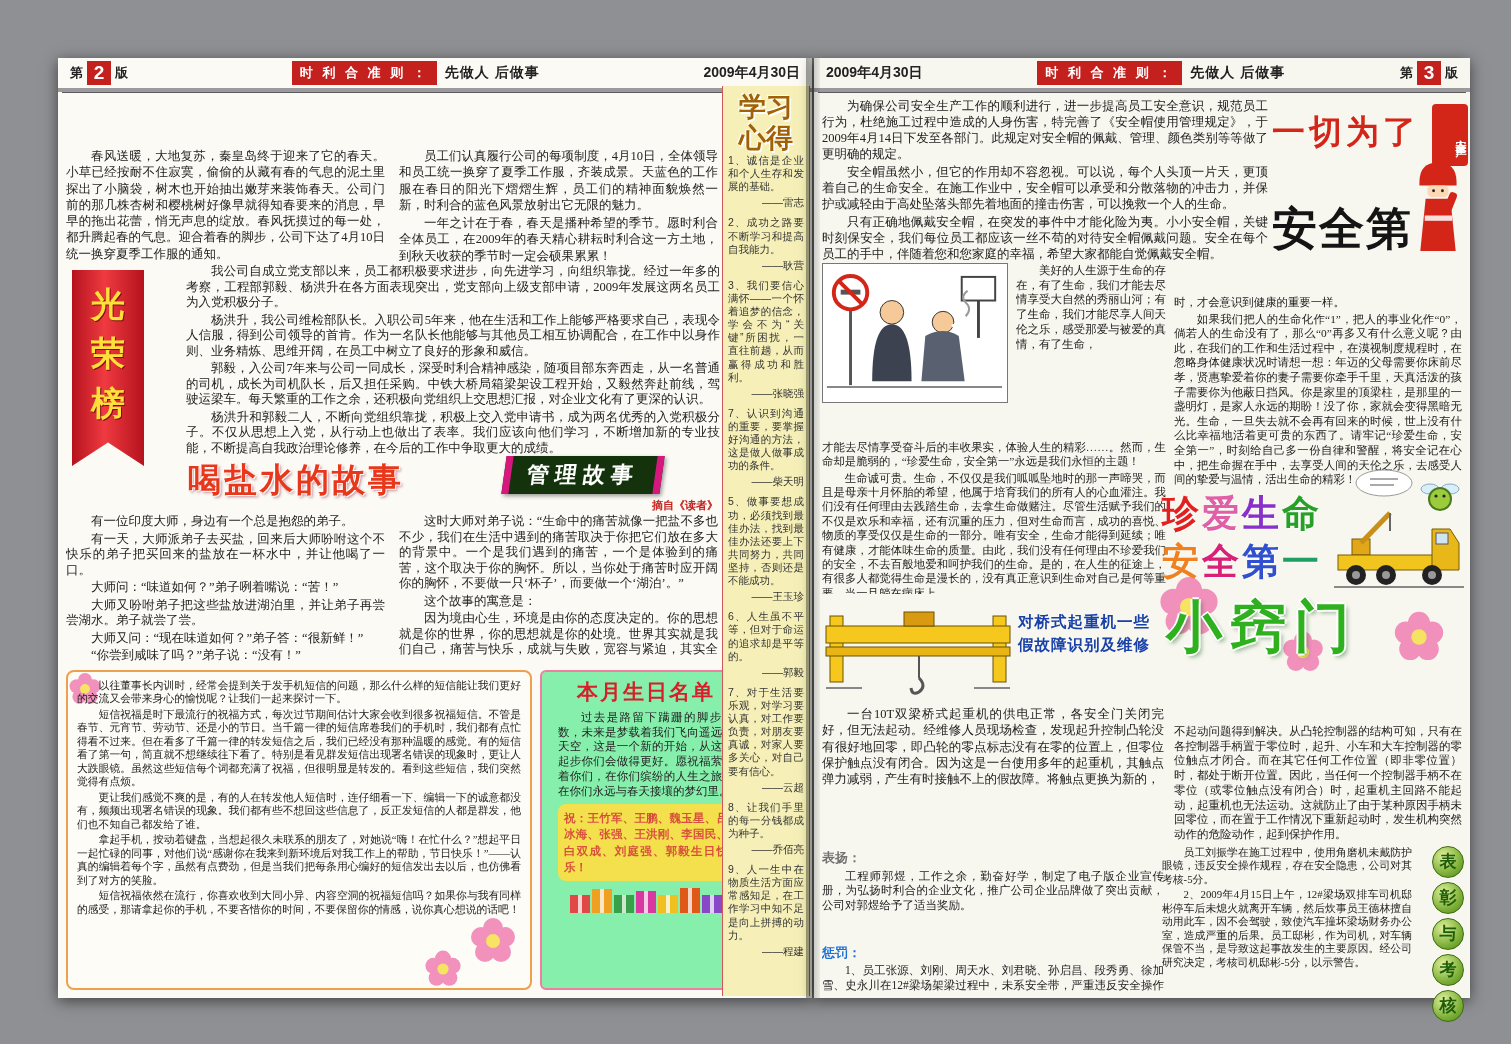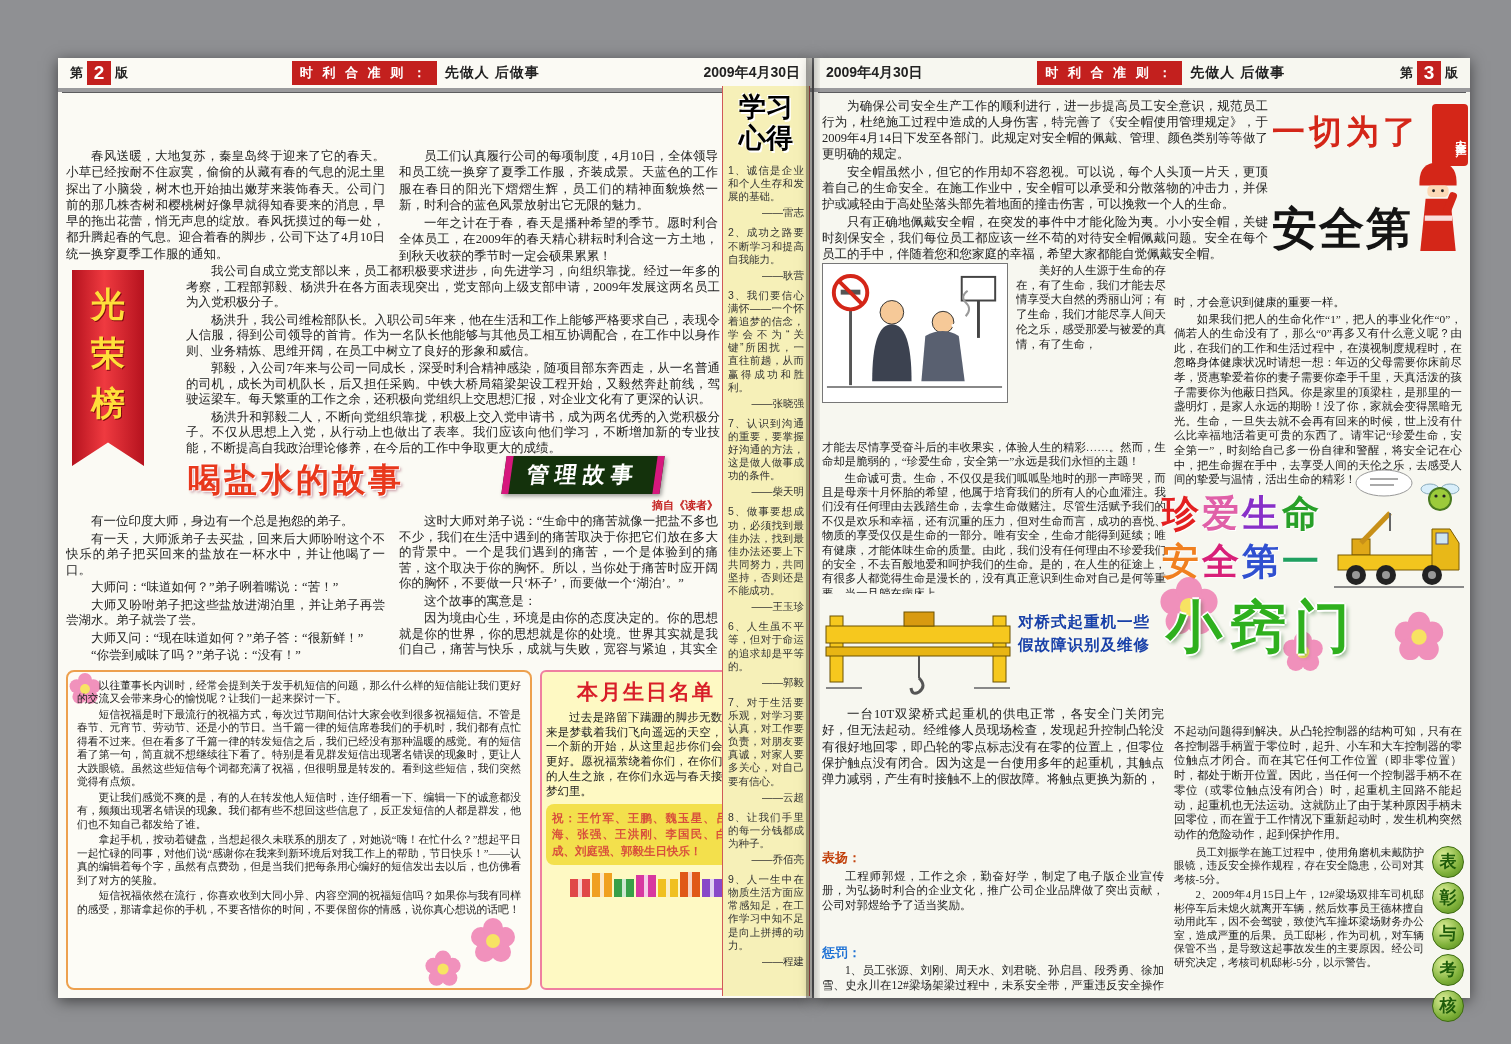--- a/index.html
+++ b/index.html
@@ -51,47 +51,47 @@
   .sms-box{left:8px;top:612px;width:466px;height:320px;border:2px solid #eda04e;border-radius:8px;
        padding:7px 9px;box-sizing:border-box;overflow:hidden;position:absolute;background:#fdfcf6;}
   .sms-title{text-align:center;font-size:34px;font-weight:900;color:#ffd400;letter-spacing:4px;margin:2px 0;
        text-shadow:2px 0 0 #e02020,-2px 0 0 #e02020,0 2px 0 #e02020,0 -2px 0 #e02020,
                    2px 2px 0 #e02020,-2px -2px 0 #e02020,2px -2px 0 #e02020,-2px 2px 0 #e02020;}
   .flower{position:absolute;width:14px;height:14px;border-radius:50%;background:#f7e04a;
        box-shadow:0 -13px 0 3px #ef7fb2,12px -4px 0 3px #ef7fb2,8px 11px 0 3px #ef7fb2,
                   -8px 11px 0 3px #ef7fb2,-12px -4px 0 3px #ef7fb2;opacity:.85;}
   
   .bday{left:482px;top:612px;width:212px;height:320px;border:2px solid #ef7fa0;border-radius:6px;
-       background:#fef9c3;padding:6px 4px;box-sizing:border-box;position:absolute;overflow:hidden;}
+       background:#86efac;padding:6px 16px;box-sizing:border-box;position:absolute;overflow:hidden;}
   .bday-title{font-size:21px;font-weight:900;color:#d81e28;text-align:center;letter-spacing:2px;margin:0 0 4px;}
   .bday-names{background:#f3e04c;border-radius:8px;color:#d8503c;font-weight:bold;
        font-size:11.5px;line-height:1.4;padding:6px;margin-top:4px;text-align:justify;}
   .gift{display:inline-block;width:20px;height:18px;margin:1px;position:relative;vertical-align:bottom;}
   .gift::after{content:"";position:absolute;left:42%;top:0;width:4px;height:100%;background:rgba(255,255,255,.75);}
   
   .study{left:664px;top:28px;width:88px;height:910px;background:#f6f0b8;border-left:1.5px solid #d05858;
        border-right:1.5px solid #d05858;padding:6px 5px;box-sizing:border-box;position:absolute;overflow:hidden;
        font-family:"Liberation Sans","DejaVu Sans",sans-serif;}
-  .study-title{font-size:27px;font-weight:900;color:#000000;text-align:center;line-height:1.15;
-       text-shadow:1.5px 1.5px 0 #fff,-1px -1px 0 #fff;margin-bottom:10px;}
+  .study-title{font-size:27px;font-weight:900;color:#a16207;text-align:center;line-height:1.15;
+       text-shadow:1.5px 1.5px 0 #fff,-1px -1px 0 #fff;}
   .study-item{font-size:10.5px;line-height:1.25;text-align:justify;color:#333;margin-bottom:3px;}
   .study-author{font-size:10.5px;text-align:right;color:#333;margin-bottom:6px;}
   
   .helmet-title-red{font-size:33px;font-weight:900;color:#d42618;letter-spacing:4px;}
   .helmet-title-black{font-size:45px;font-weight:900;color:#141414;letter-spacing:2px;line-height:1.05;}
   .safety-badge{position:absolute;right:0;top:-6px;width:36px;background:#d42618;border-radius:4px;color:#fff;
        font-size:11px;font-weight:bold;padding:5px 0;writing-mode:vertical-rl;text-align:center;letter-spacing:2px;
        height:52px;font-family:"Liberation Sans","DejaVu Sans",sans-serif;}
   .cartoon-frame{border:1.5px solid #777;background:#fff;box-sizing:border-box;}
   .slogan-line{font-size:37px;font-weight:900;letter-spacing:3px;line-height:1.3;white-space:nowrap;
        text-shadow:1px 1px 0 #fff;}
   .qiao{font-size:56px;font-weight:900;color:#2fb01e;letter-spacing:8px;
        text-shadow:2px 0 0 #fff,-2px 0 0 #fff,0 2px 0 #fff,0 -2px 0 #fff,3px 3px 4px rgba(0,80,0,.4);}
   .crane-title{font-size:15.5px;font-weight:800;color:#1840a8;line-height:1.5;letter-spacing:1px;}
-  .lbl-praise{color:#c2410c;font-weight:bold;font-size:13px;}
+  .lbl-praise{color:#737373;font-weight:bold;font-size:13px;}
   .lbl-punish{color:#1a6fd4;font-weight:bold;font-size:13px;}
   .medal{width:30px;height:30px;border-radius:50%;margin:0 auto 4px;text-align:center;line-height:30px;
        background:radial-gradient(circle at 35% 30%,#dff09a,#7fb13a 60%,#4e8418);border:1px solid #3d6b10;
        color:#1e5c0a;font-size:17px;font-weight:900;font-family:"Liberation Serif","DejaVu Serif",serif;}
   .small-txt{font-size:11.5px;line-height:1.28;}
   .tiny-txt{font-size:10.8px;line-height:1.25;}
 </style>
 </head>
 <body>
 
@@ -328,21 +328,21 @@
     <p class="noind">不起动问题得到解决。从凸轮控制器的结构可知，只有在各控制器手柄置于零位时，起升、小车和大车控制器的零位触点才闭合。而在其它任何工作位置（即非零位置）时，都处于断开位置。因此，当任何一个控制器手柄不在零位（或零位触点没有闭合）时，起重机主回路不能起动，起重机也无法运动。这就防止了由于某种原因手柄未回零位，而在置于工作情况下重新起动时，发生机构突然动作的危险动作，起到保护作用。</p>
     <p class="noind" style="text-align:right;font-weight:bold;">摘自《河南起重机械》杂志</p>
   </div>
 
   <div class="abs txt small-txt" style="left:8px;top:760px;width:342px;height:176px;">
     <p class="noind lbl-praise">表扬：</p>
     <p>工程师郭煜，工作之余，勤奋好学，制定了电子版企业宣传册，为弘扬时利合的企业文化，推广公司企业品牌做了突出贡献，公司对郭煜给予了适当奖励。</p>
     <p class="noind lbl-punish">惩罚：</p>
     <p>1、员工张源、刘刚、周天水、刘君晓、孙启昌、段秀勇、徐加雪、史永川在12#梁场架梁过程中，未系安全带，严重违反安全操作规程，存在安全隐患；周海川、付作龙身为管理人员没有起到监督职责，监管不利，安全培训不到位。公司对周海川等10人进行考核，每人-5分。</p>
   </div>
-  <div class="abs txt tiny-txt" style="left:360px;top:788px;width:250px;height:148px;">
+  <div class="abs txt tiny-txt" style="left:348px;top:788px;width:250px;height:148px;">
     <p>员工刘振学在施工过程中，使用角磨机未戴防护眼镜，违反安全操作规程，存在安全隐患，公司对其考核-5分。</p>
     <p>2、2009年4月15日上午，12#梁场双排车司机邸彬停车后未熄火就离开车辆，然后炊事员王德林擅自动用此车，因不会驾驶，致使汽车撞坏梁场财务办公室，造成严重的后果。员工邸彬，作为司机，对车辆保管不当，是导致这起事故发生的主要原因。经公司研究决定，考核司机邸彬-5分，以示警告。</p>
   </div>
   <div class="abs" style="left:616px;top:788px;width:36px;">
     <div class="medal">表</div>
     <div class="medal">彰</div>
     <div class="medal">与</div>
     <div class="medal">考</div>
     <div class="medal">核</div>
   </div>

